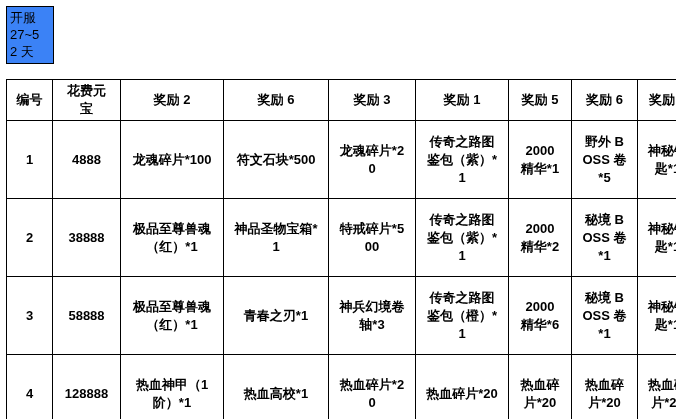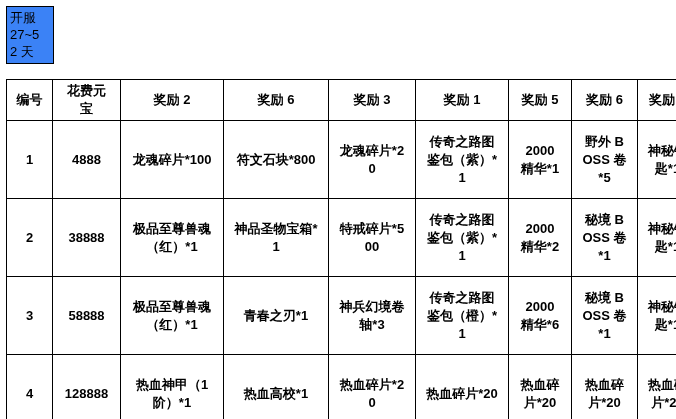--- a/index.html
+++ b/index.html
@@ -117,21 +117,21 @@
           <th>奖励 5</th>
           <th>奖励 6</th>
           <th>奖励 7</th>
         </tr>
       </thead>
       <tbody>
         <tr>
           <td class="num-cell">1</td>
           <td class="cost-cell">4888</td>
           <td>龙魂碎片*100</td>
-          <td>符文石块*800</td>
+          <td>符文石块*500</td>
           <td>龙魂碎片*20</td>
           <td>传奇之路图鉴包（紫）*1</td>
           <td>2000 精华*1</td>
           <td>野外 BOSS 卷*5</td>
           <td>神秘钥匙*1</td>
         </tr>
         <tr>
           <td class="num-cell">2</td>
           <td class="cost-cell">38888</td>
           <td>极品至尊兽魂（红）*1</td>

